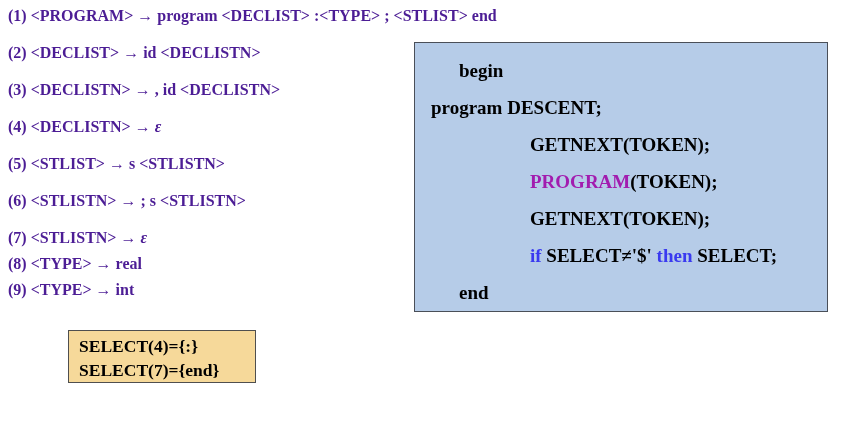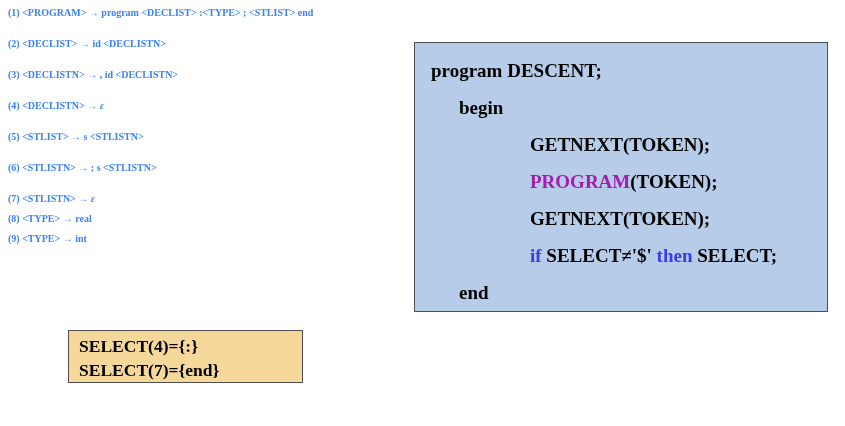--- a/index.html
+++ b/index.html
@@ -16,40 +16,40 @@
   }
 
   
   #grammar-rules {
     position: absolute;
     left: 8px;
     top: 8px;
     width: 600px;
   }
   .rule {
-    font-size: 10px;
+    font-size: 16px;
     font-weight: bold;
-    color: #3b82f6;
+    color: #4c1d95;
     white-space: nowrap;
     line-height: 1;
   }
   
   .rule.sp-wide { margin-bottom: 21px; }
   .rule.sp-tight { margin-bottom: 10px; }
   .rule .eps {
     font-style: italic;
     font-family: "Liberation Serif", "DejaVu Serif", serif;
   }
 
   
   #select-box {
     position: absolute;
     left: 68px;
     top: 330px;
-    width: 235px;
+    width: 188px;
     height: 53px;
     background: #F6D99A;
     border: 1.5px solid #4f4f4f;
     box-sizing: border-box;
     padding: 3px 0 0 10px;
   }
   #select-box .sel-line {
     font-size: 17.5px;
     font-weight: bold;
     color: #000000;
@@ -96,25 +96,25 @@
   <div class="rule sp-tight">(8) &lt;TYPE&gt; → real</div>
   <div class="rule sp-tight">(9) &lt;TYPE&gt; → int</div>
 </div>
 
 <div id="select-box" style="background: rgb(246, 217, 154);">
   <div class="sel-line">SELECT(4)={:}</div>
   <div class="sel-line">SELECT(7)={end}</div>
 </div>
 
 <div id="code-box" style="background: rgb(182, 204, 232);">
+  <div class="code-line ind1">
+    <span>begin</span>
+  </div>
   <div class="code-line ind0">
     <span>program DESCENT;</span>
-  </div>
-  <div class="code-line ind1">
-    <span>begin</span>
   </div>
   <div class="code-line ind2">
     <span>GETNEXT(TOKEN);</span>
   </div>
   <div class="code-line ind2">
     <span class="kw-red">PROGRAM</span><span>(TOKEN);</span>
   </div>
   <div class="code-line ind2">
     <span>GETNEXT(TOKEN);</span>
   </div>

